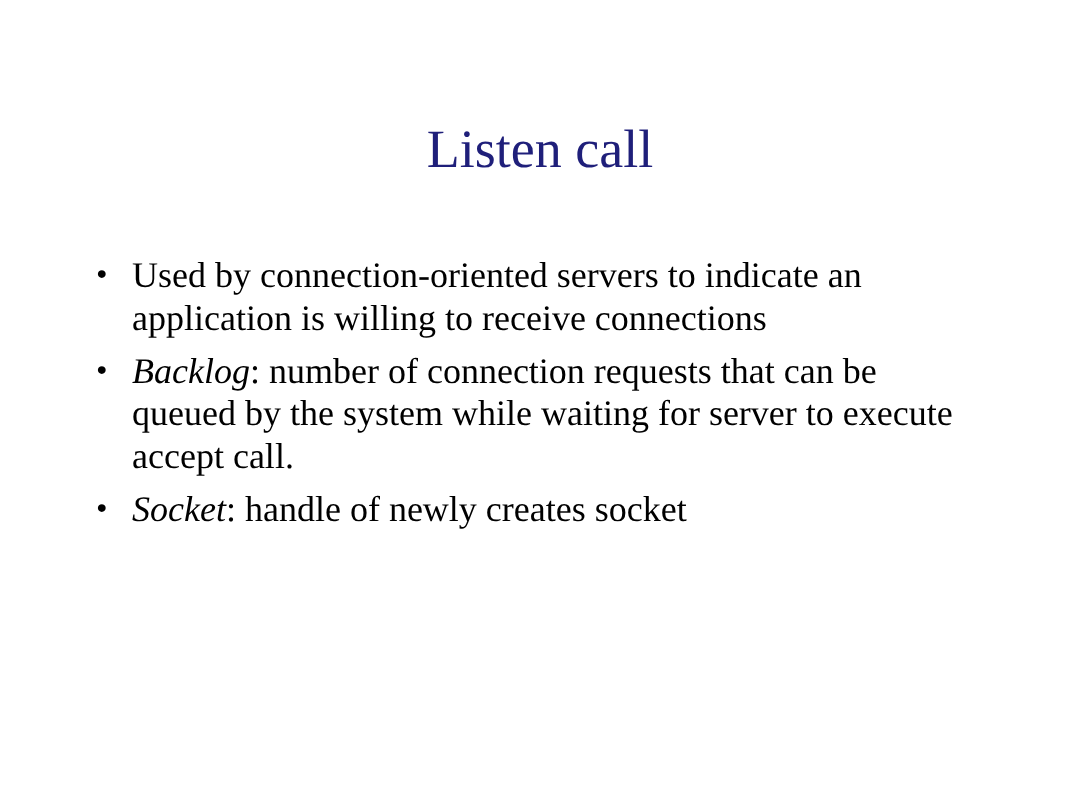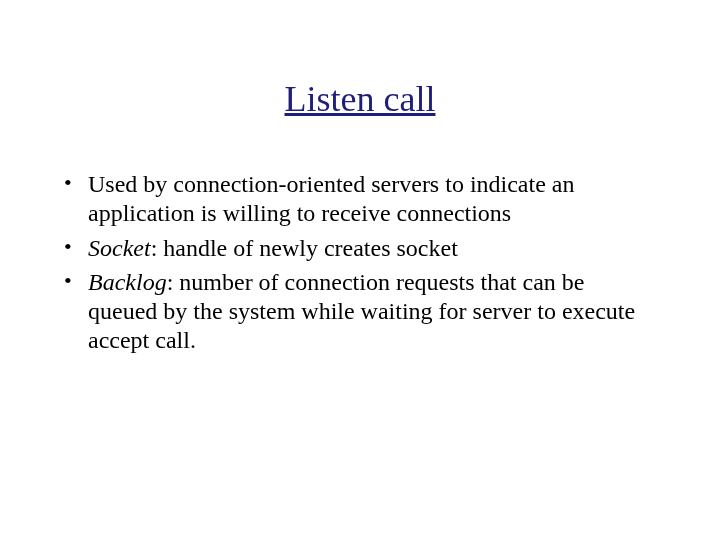--- a/index.html
+++ b/index.html
@@ -19,21 +19,20 @@
   }
   .title {
     position: absolute;
     top: 78px;
     left: 0;
     width: 100%;
     text-align: center;
     font-size: 36px;
     color: #1f1f7a;
     font-weight: normal;
-    text-decoration: underline;
   }
   .body {
     position: absolute;
     top: 170px;
     left: 60px;
     right: 72px;
     font-size: 24px;
     line-height: 1.2;
     font-family: Liberation Serif, serif;
   }
@@ -63,20 +62,20 @@
 <body>
 
 <div class="slide">
   <div class="title">Listen call</div>
   <div class="body">
     <ul class="bullets">
       <li>
         <span>Used by connection-oriented servers to indicate an application is willing to receive connections</span>
       </li>
       <li>
-        <span class="italic">Socket</span><span>:  handle of newly creates socket</span>
+        <span class="italic">Backlog</span><span>:  number of connection requests that can be queued by the system while waiting for server to execute accept call.</span>
       </li>
       <li>
-        <span class="italic">Backlog</span><span>:  number of connection requests that can be queued by the system while waiting for server to execute accept call.</span>
+        <span class="italic">Socket</span><span>:  handle of newly creates socket</span>
       </li>
     </ul>
   </div>
 </div>
 
 </body></html>

